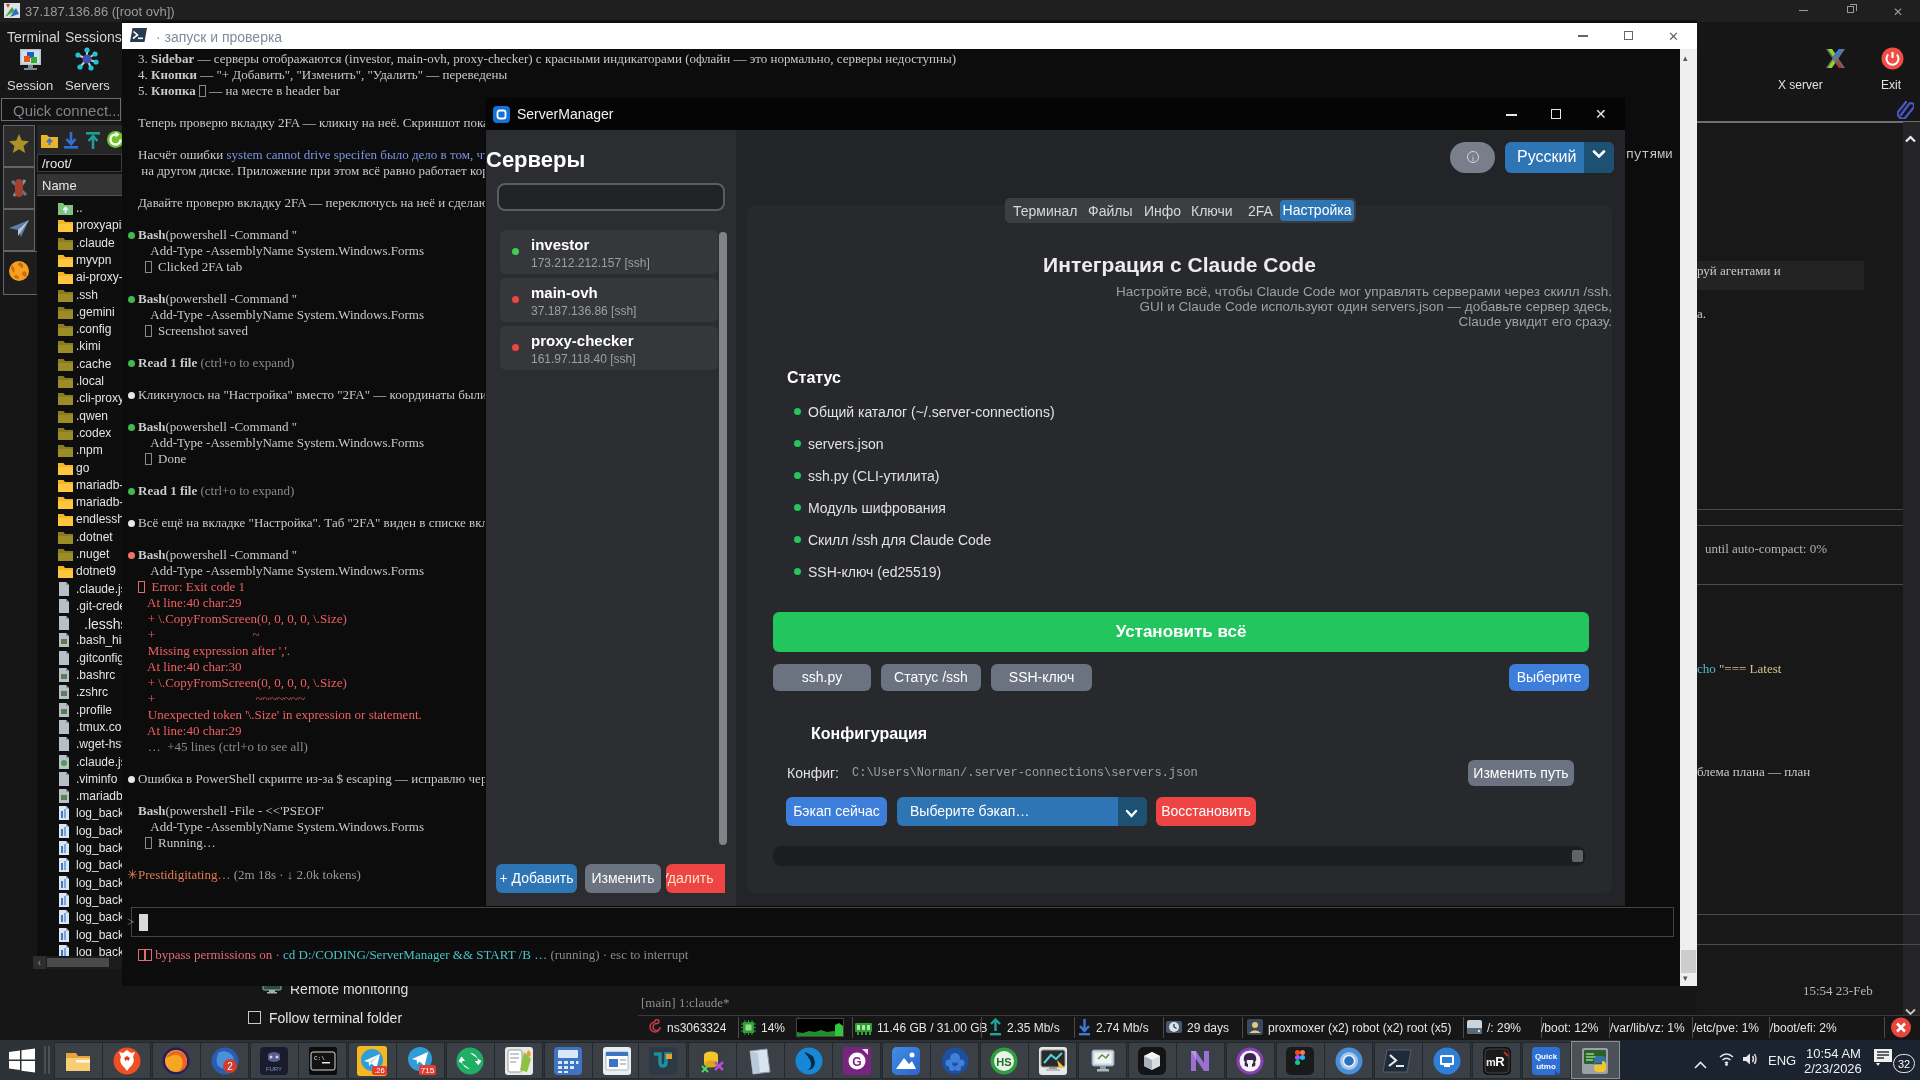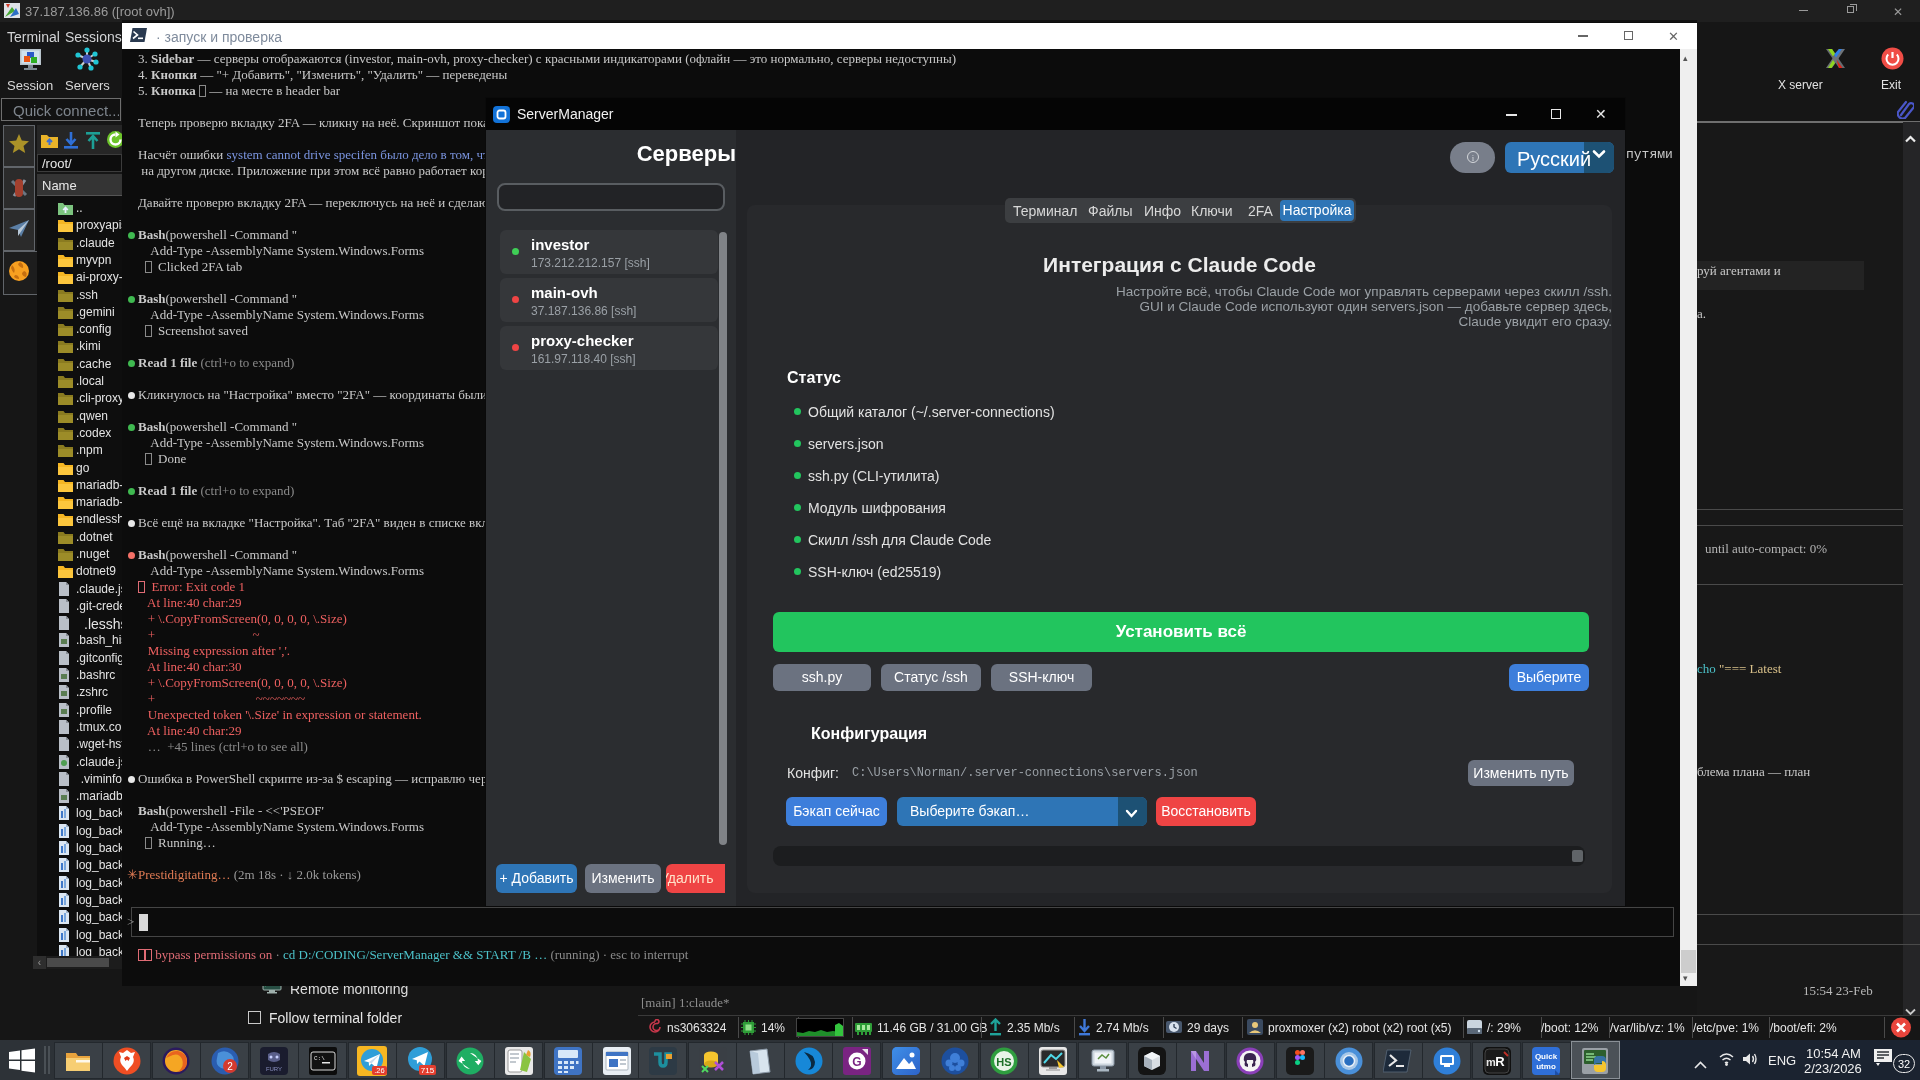--- a/index.html
+++ b/index.html
@@ -293,21 +293,21 @@
 <div class="a" style="left:58px;top:755px;"><svg width="12" height="14" viewBox="0 0 12 14">
       <path d="M1 0 L8 0 L11 3 L11 14 L1 14 Z" fill="#b9bfc7"></path>
       <path d="M8 0 L8 3 L11 3 Z" fill="#888e96"></path>
       <circle cx="6" cy="8" r="3" fill="#4f9e52"></circle>
     </svg></div>
 <div class="a" style="left:76px;top:755px;width:46px;overflow:hidden;font-size:12px;color:#e4e4e4;white-space:nowrap;">.claude.js</div>
 <div class="a" style="left:58px;top:772px;"><svg width="12" height="14" viewBox="0 0 12 14">
       <path d="M1 0 L8 0 L11 3 L11 14 L1 14 Z" fill="#b9bfc7"></path>
       <path d="M8 0 L8 3 L11 3 Z" fill="#888e96"></path>
     </svg></div>
-<div class="a" style="left:76px;top:772px;width:46px;overflow:hidden;font-size:12px;color:#e4e4e4;white-space:nowrap;text-align:right;">.viminfo</div>
+<div class="a" style="left:76px;top:772px;width:46px;overflow:hidden;font-size:12px;color:#e4e4e4;white-space:nowrap;">.viminfo</div>
 <div class="a" style="left:58px;top:789px;"><svg width="12" height="14" viewBox="0 0 12 14">
       <path d="M1 0 L8 0 L11 3 L11 14 L1 14 Z" fill="#b9bfc7"></path>
       <path d="M8 0 L8 3 L11 3 Z" fill="#888e96"></path>
       <rect x="3" y="6" width="6" height="5" fill="#5a7d52"></rect>
     </svg></div>
 <div class="a" style="left:76px;top:789px;width:46px;overflow:hidden;font-size:12px;color:#e4e4e4;white-space:nowrap;">.mariadb_</div>
 <div class="a" style="left:58px;top:806px;"><svg width="12" height="14" viewBox="0 0 12 14">
       <path d="M1 0 L8 0 L11 3 L11 14 L1 14 Z" fill="#dbe6f2"></path>
       <path d="M8 0 L8 3 L11 3 Z" fill="#9fb4cc"></path>
       <rect x="3" y="5" width="2" height="7" fill="#3f78c8"></rect>
@@ -604,21 +604,21 @@
   <rect x="0" y="0" width="17" height="17" rx="4" fill="#1272d8"></rect>
   <rect x="4.5" y="4.5" width="8" height="8" rx="2" fill="none" stroke="#fff" stroke-width="1.8"></rect>
  </svg>
 </div>
 <div class="a" style="left:517px;top:106px;font-size:14px;color:#f2f2f2;">ServerManager</div>
 <div class="a" style="left:1506px;top:114px;width:11px;height:1.5px;background:#e8e8e8;"></div>
 <div class="a" style="left:1551px;top:109px;width:10px;height:10px;border:1.5px solid #e8e8e8;"></div>
 <div class="a" style="left:1595px;top:106px;font-size:14px;color:#e8e8e8;">✕</div>
 
 <div class="a" style="left:486px;top:130px;width:250px;height:776px;background:#2b2d30;"></div>
-<div class="a" style="left:486px;top:141px;width:250px;text-align:right;font-size:22px;font-weight:bold;color:#fff;">Серверы</div>
+<div class="a" style="left:486px;top:147px;width:250px;text-align:left;font-size:22px;font-weight:bold;color:#fff;">Серверы</div>
 <div class="a" style="left:497px;top:183px;width:228px;height:28px;background:#222326;border:2px solid #595d61;border-radius:8px;"></div>
 <div class="a" style="left:500px;top:230px;width:218px;height:44px;background:#35373a;border-radius:6px;"></div>
 <div class="dot" style="left:512px;top:248px;background:#3fcf56;"></div>
 <div class="a" style="left:531px;top:236px;font-size:15px;font-weight:bold;color:#fff;">investor</div>
 <div class="a" style="left:531px;top:256px;font-size:12px;color:#9aa0a6;">173.212.212.157 [ssh]</div>
 <div class="a" style="left:500px;top:278px;width:218px;height:44px;background:#35373a;border-radius:6px;"></div>
 <div class="dot" style="left:512px;top:296px;background:#ef4444;"></div>
 <div class="a" style="left:531px;top:284px;font-size:15px;font-weight:bold;color:#fff;">main-ovh</div>
 <div class="a" style="left:531px;top:304px;font-size:12px;color:#9aa0a6;">37.187.136.86 [ssh]</div>
 <div class="a" style="left:500px;top:326px;width:218px;height:44px;background:#35373a;border-radius:6px;"></div>
@@ -627,21 +627,21 @@
 <div class="a" style="left:531px;top:352px;font-size:12px;color:#9aa0a6;">161.97.118.40 [ssh]</div>
 <div class="a" style="left:719px;top:232px;width:8px;height:613px;background:#808387;border-radius:4px;"></div>
 <div class="a" style="left:496px;top:864px;width:81px;height:29px;background:#2e75b6;border-radius:6px;color:#fff;font-size:14px;text-align:center;line-height:29px;">+ Добавить</div>
 <div class="a" style="left:585px;top:864px;width:76px;height:29px;background:#6b7280;border-radius:6px;color:#fff;font-size:14px;text-align:center;line-height:29px;">Изменить</div>
 <div class="a" style="left:666px;top:864px;width:59px;height:29px;background:#ef4444;border-radius:6px 0 0 6px;color:#ffe1c9;font-size:14px;line-height:29px;overflow:hidden;"><span style="margin-left:-6px;display:inline-block;">Удалить</span></div>
 
 <div class="a" style="left:1450px;top:142px;width:45px;height:31px;background:#787e8a;border-radius:16px;"></div>
 <div class="a" style="left:1467px;top:151px;width:12px;height:12px;border:1px solid #d4d7db;border-radius:50%;color:#d4d7db;font-size:9px;text-align:center;line-height:12px;font-family:'Liberation Serif',serif;">i</div>
 <div class="a" style="left:1505px;top:142px;width:109px;height:31px;background:#2e75b6;border-radius:6px;"></div>
 <div class="a" style="left:1584px;top:142px;width:30px;height:31px;background:#1d5174;border-radius:0 6px 6px 0;"></div>
-<div class="a" style="left:1517px;top:148px;font-size:20px;color:#fff;">Русский</div>
+<div class="a" style="left:1517px;top:148px;font-size:16px;color:#fff;">Русский</div>
 <div class="a" style="left:1592px;top:147px;width:14px;height:14px;"><svg width="14" height="14" viewBox="0 0 14 14">
       <path d="M2 4.5 L7 9.5 L12 4.5" stroke="#fff" stroke-width="2.6" fill="none" stroke-linecap="round"></path>
     </svg></div>
 
 <div class="a" style="left:747px;top:205px;width:865px;height:688px;background:#28292c;border-radius:8px;"></div>
 
 <div class="a" style="left:1005px;top:198px;width:351px;height:25px;background:#3c3e41;border-radius:5px;"></div>
 <div class="a" style="left:1280px;top:200px;width:74px;height:21px;background:#2e75b6;border-radius:4px;"></div>
 <div class="a" style="left:1013px;top:203px;font-size:14px;color:#d8d8d8;">Терминал</div>
 <div class="a" style="left:1088px;top:203px;font-size:14px;color:#d8d8d8;">Файлы</div>

